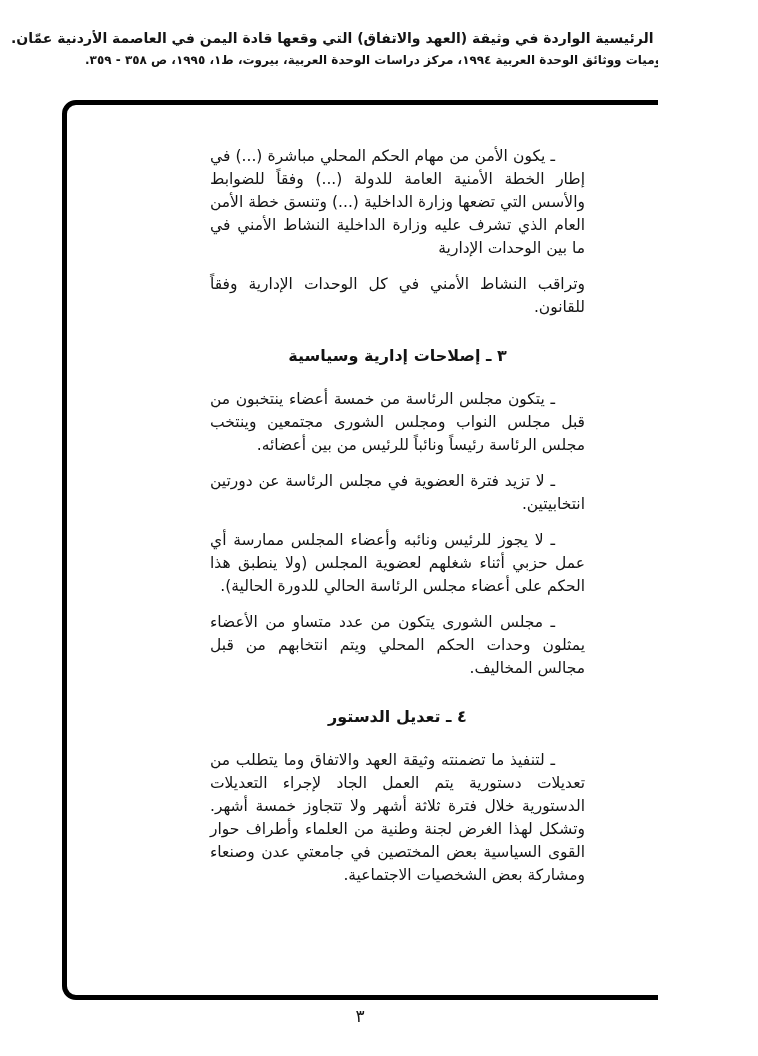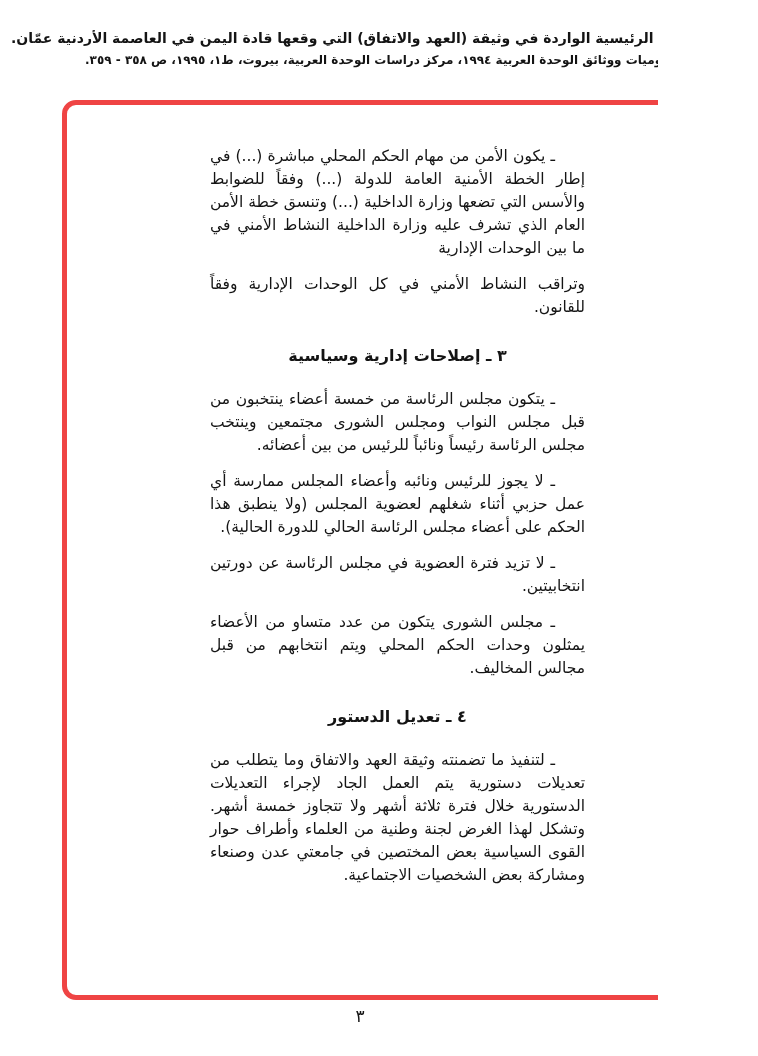--- a/index.html
+++ b/index.html
@@ -41,21 +41,21 @@
   }
 
   
   .frame {
     position: absolute;
     left: 62px;
     top: 100px;
     width: 638px;
     height: 900px;
     box-sizing: border-box;
-    border: 5px solid #ef4444;
+    border: 5px solid #000000;
     border-radius: 14px;
     background: #ffffff;
     overflow: hidden;
   }
   .frame-inner {
     direction: rtl;
     box-sizing: border-box;
     padding: 40px 110px 0 143px;
   }
   .para {
@@ -103,23 +103,23 @@
     <div class="frame-inner">
 
       <p class="para">ـ يكون الأمن من مهام الحكم المحلي مباشرة (...) في إطار الخطة الأمنية العامة للدولة (...) وفقاً للضوابط والأسس التي تضعها وزارة الداخلية (...) وتنسق خطة الأمن العام الذي تشرف عليه وزارة الداخلية النشاط الأمني في ما بين الوحدات الإدارية</p>
 
       <p class="para no-indent">وتراقب النشاط الأمني في كل الوحدات الإدارية وفقاً للقانون.</p>
 
       <h2 class="heading">٣ ـ إصلاحات إدارية وسياسية</h2>
 
       <p class="para">ـ يتكون مجلس الرئاسة من خمسة أعضاء ينتخبون من قبل مجلس النواب ومجلس الشورى مجتمعين وينتخب مجلس الرئاسة رئيساً ونائباً للرئيس من بين أعضائه.</p>
 
+      <p class="para">ـ لا تزيد فترة العضوية في مجلس الرئاسة عن دورتين انتخابيتين.</p>
+
       <p class="para">ـ لا يجوز للرئيس ونائبه وأعضاء المجلس ممارسة أي عمل حزبي أثناء شغلهم لعضوية المجلس (ولا ينطبق هذا الحكم على أعضاء مجلس الرئاسة الحالي للدورة الحالية).</p>
-
-      <p class="para">ـ لا تزيد فترة العضوية في مجلس الرئاسة عن دورتين انتخابيتين.</p>
 
       <p class="para">ـ مجلس الشورى يتكون من عدد متساو من الأعضاء يمثلون وحدات الحكم المحلي ويتم انتخابهم من قبل مجالس المخاليف.</p>
 
       <h2 class="heading">٤ ـ تعديل الدستور</h2>
 
 
       <p class="para">ـ لتنفيذ ما تضمنته وثيقة العهد والاتفاق وما يتطلب من تعديلات دستورية يتم العمل الجاد لإجراء التعديلات الدستورية خلال فترة ثلاثة أشهر ولا تتجاوز خمسة أشهر. وتشكل لهذا الغرض لجنة وطنية من العلماء وأطراف حوار القوى السياسية بعض المختصين في جامعتي عدن وصنعاء ومشاركة بعض الشخصيات الاجتماعية.</p>
 
     </div>
   </div>

